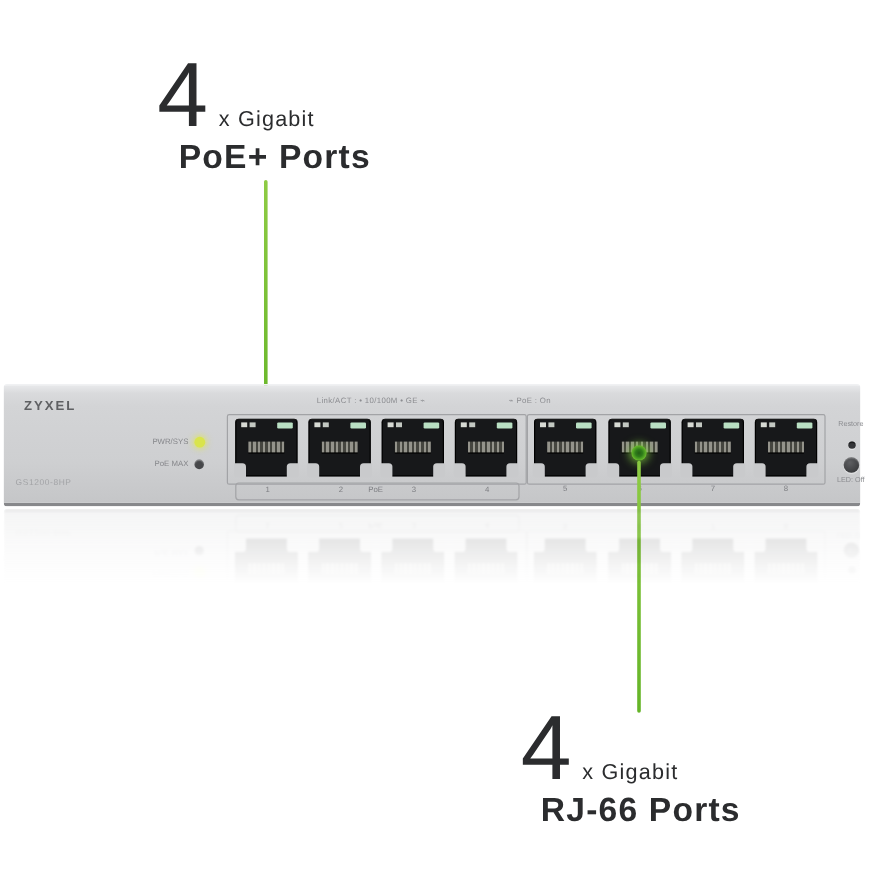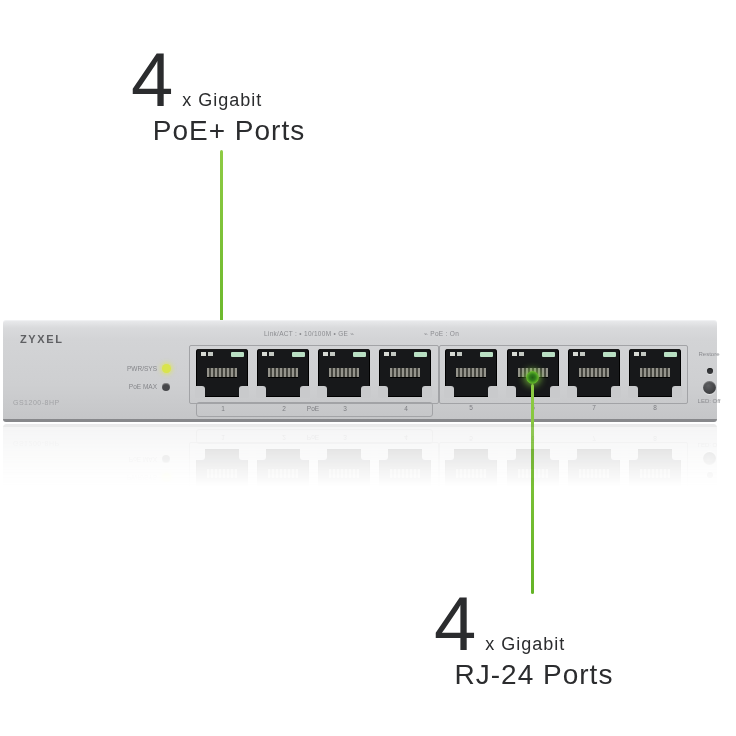--- a/index.html
+++ b/index.html
@@ -4,21 +4,21 @@
 <style>
   html,body{margin:0;padding:0;background:#ffffff;}
   .canvas{position:relative;width:736px;height:736px;background:#ffffff;overflow:hidden;
           font-family:"Liberation Sans","DejaVu Sans",sans-serif;}
 
   
   .anno{position:absolute;color:#2b2c2e;}
   .anno-row{display:flex;align-items:baseline;}
   .anno-big{font-size:76px;line-height:0.85;font-weight:500;letter-spacing:0;}
   .anno-mul{font-size:18px;font-weight:500;margin-left:9px;letter-spacing:1px;}
-  .anno-line2{font-size:28px;font-weight:400;letter-spacing:1px;text-align:center;margin-top:2px;}
+  .anno-line2{font-size:28px;font-weight:700;letter-spacing:1px;text-align:center;margin-top:2px;}
   .anno-top{left:131px;top:48px;width:196px;}
   .anno-bottom{left:434px;top:592px;width:200px;}
 
   
   .gline{position:absolute;width:3px;background:linear-gradient(to bottom,#8ecb44,#64b427);border-radius:2px;}
   .gline1{left:220px;top:150px;height:214px;}
   .gline2{left:531px;top:384px;height:210px;}
   .gdot{position:absolute;width:13px;height:13px;border-radius:50%;
         background:radial-gradient(circle at 50% 50%,#245f15 0%,#2f7d1a 32%,#58aa26 58%,#8ad93f 85%,#93e04a 100%);
         box-shadow:0 0 7px 2px rgba(125,200,60,0.75);}
@@ -200,21 +200,21 @@
   </div>
 
   <div class="gline gline2"></div>
   <div class="gdot gdot2"></div>
 
   <div class="anno anno-bottom">
     <div class="anno-row">
       <span class="anno-big">4</span>
       <span class="anno-mul">x Gigabit</span>
     </div>
-    <div class="anno-line2">RJ-24 Ports</div>
+    <div class="anno-line2">RJ-66 Ports</div>
   </div>
 
 <div class="device reflection">
     <div class="brand">ZYXEL</div>
 
     <div class="legend legend-left">Link/ACT : • 10/100M • GE ⌁</div>
     <div class="legend legend-right">⌁ PoE : On</div>
 
     <div class="led-label lbl1">PWR/SYS</div>
     <div class="led led1"></div>

